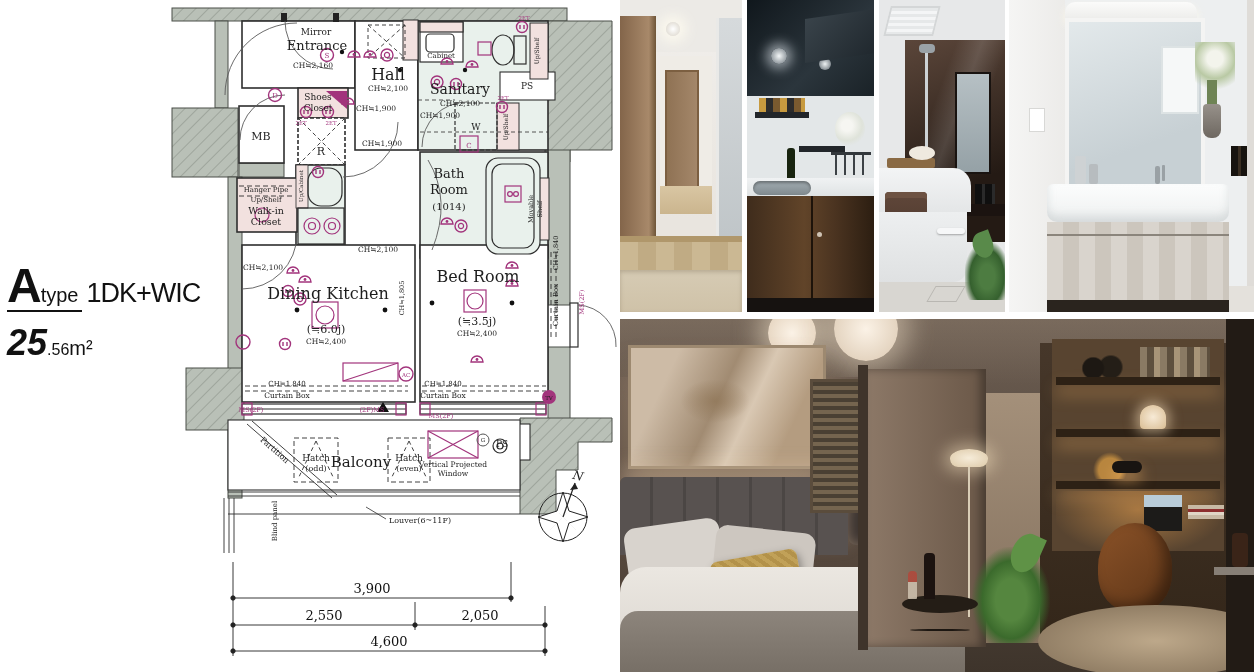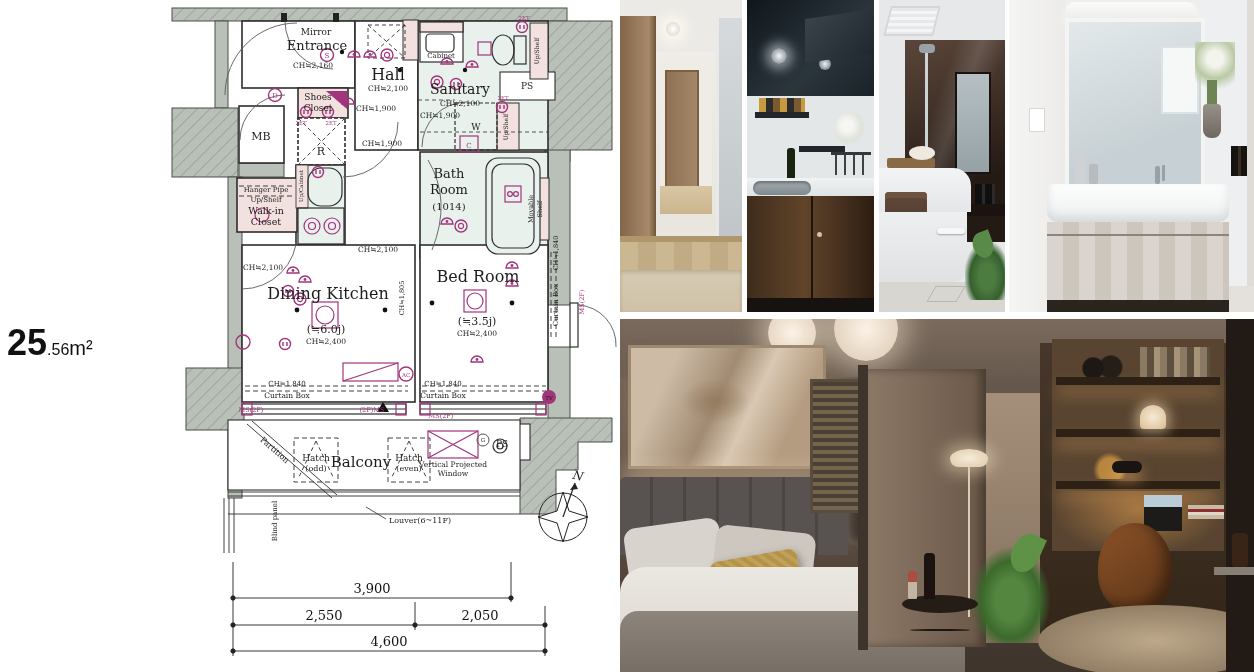--- a/index.html
+++ b/index.html
@@ -6,36 +6,41 @@
   #canvas{position:relative;width:1254px;height:672px;background:#ffffff;overflow:hidden;
           font-family:"Liberation Sans",sans-serif;}
   
   #unit-title{position:absolute;left:7px;top:262px;color:#111;line-height:1;}
   #unit-title .row1{display:inline-block;border-bottom:0;white-space:nowrap;}
   #unit-title .ab{display:inline-block;border-bottom:2px solid #111;padding-right:4px;}
   .t-letter{font-size:48px;font-weight:bold;letter-spacing:-1px;}
   .t-word{font-size:20px;font-weight:400;}
   .t-layout{font-size:27px;font-weight:500;letter-spacing:-1px;margin-left:4px;}
   #unit-area{position:absolute;left:7px;top:322px;color:#111;white-space:nowrap;}
-  .a-whole{font-size:36px;font-weight:bold;}
+  .a-whole{font-size:36px;font-weight:bold;font-style:italic;}
   .a-frac{font-size:16px;font-weight:400;}
   .a-unit{font-size:20px;font-weight:400;text-align:right;}
   
   .pt{font-family:"DejaVu Serif","Liberation Serif",serif;fill:#1d1d1d;}
   .mg{fill:#a2347c;}
   .dimt{font-family:"DejaVu Serif","Liberation Serif",serif;font-size:13px;fill:#111;}
   
   .photo{position:absolute;overflow:hidden;background:#ddd;}
   .ph{position:absolute;}
 </style>
 </head>
 <body>
 
 <div id="canvas">
 
+  <div id="unit-title">
+    <span class="row1">
+      <span class="ab"><span class="t-letter">A</span><span class="t-word">type</span></span><span class="t-layout">1DK+WIC</span>
+    </span>
+  </div>
   <div id="unit-area">
     <span class="a-whole">25</span><span class="a-frac">.56</span><span class="a-unit">m²</span>
   </div>
 
   <svg style="position:absolute;left:0;top:0" width="620" height="672" viewBox="0 0 620 672">
     <defs>
       <pattern id="hatch" width="9" height="9" patternUnits="userSpaceOnUse" patternTransform="rotate(45)">
         <rect width="9" height="9" fill="#b9c0b7"></rect>
         <line x1="0" y1="0" x2="0" y2="9" stroke="#8f978d" stroke-width="1.3"></line>
       </pattern>

